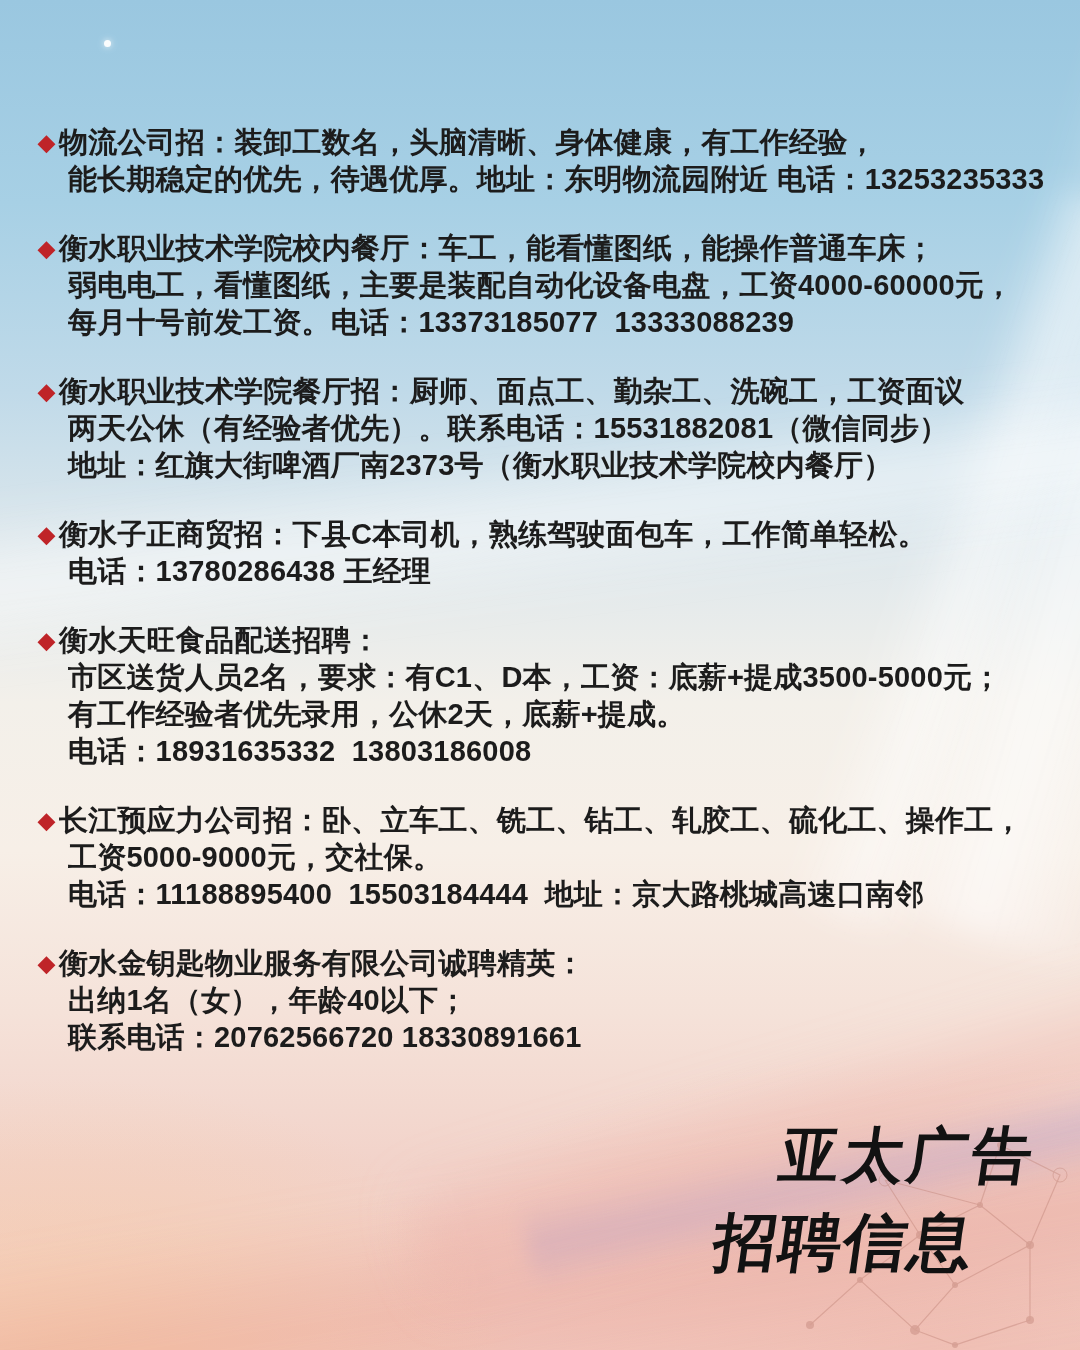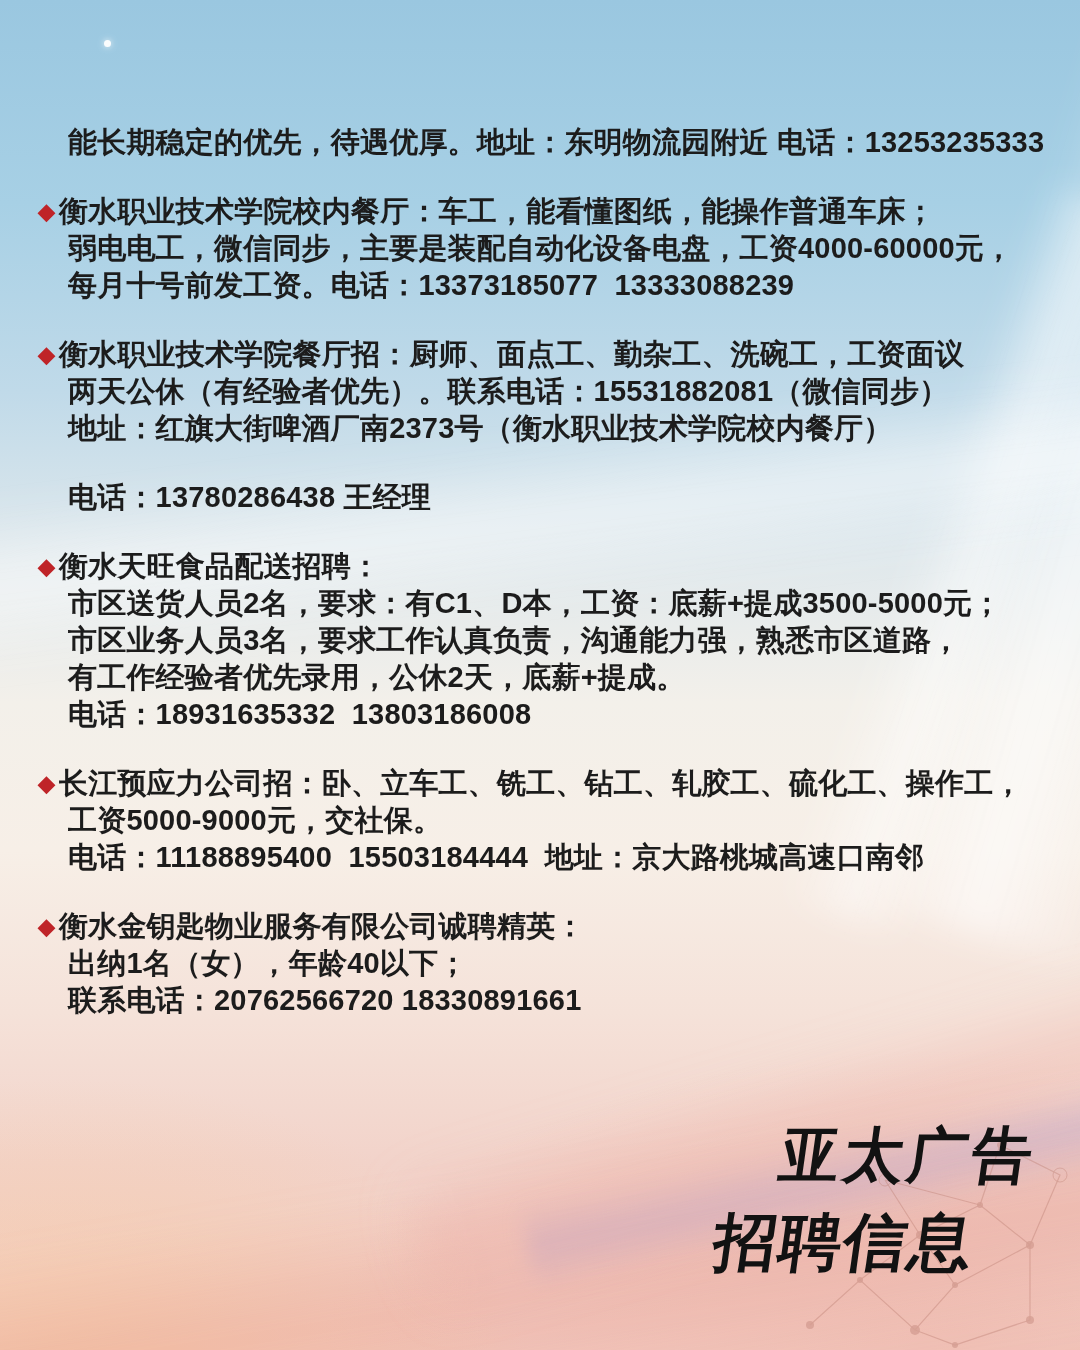--- a/index.html
+++ b/index.html
@@ -95,44 +95,45 @@
     </g>
     <g stroke="#c08478" fill="none" opacity="0.8">
       <circle cx="270" cy="55" r="7"></circle>
         <circle cx="95" cy="60" r="6"></circle>
     </g>
   </svg>
 
   <div class="content">
 
     <div class="job">
+      <div class="line first"><span class="bullet">◆</span><span class="t">物流公司招：装卸工数名，头脑清晰、身体健康，有工作经验，</span></div>
       <div class="line"><span class="t">能长期稳定的优先，待遇优厚。地址：东明物流园附近 电话：13253235333</span></div>
     </div>
 
     <div class="job">
       <div class="line first"><span class="bullet">◆</span><span class="t">衡水职业技术学院校内餐厅：车工，能看懂图纸，能操作普通车床；</span></div>
-      <div class="line"><span class="t">弱电电工，微信同步，主要是装配自动化设备电盘，工资4000-60000元，</span></div>
+      <div class="line"><span class="t">弱电电工，看懂图纸，主要是装配自动化设备电盘，工资4000-60000元，</span></div>
       <div class="line"><span class="t">每月十号前发工资。电话：13373185077  13333088239</span></div>
     </div>
 
 
     <div class="job">
       <div class="line first"><span class="bullet">◆</span><span class="t">衡水职业技术学院餐厅招：厨师、面点工、勤杂工、洗碗工，工资面议</span></div>
       <div class="line"><span class="t">两天公休（有经验者优先）。联系电话：15531882081（微信同步）</span></div>
       <div class="line"><span class="t">地址：红旗大街啤酒厂南2373号（衡水职业技术学院校内餐厅）</span></div>
     </div>
 
     <div class="job">
+      <div class="line first"><span class="bullet">◆</span><span class="t">衡水子正商贸招：下县C本司机，熟练驾驶面包车，工作简单轻松。</span></div>
       <div class="line"><span class="t">电话：13780286438 王经理</span></div>
     </div>
 
     <div class="job">
       <div class="line first"><span class="bullet">◆</span><span class="t">衡水天旺食品配送招聘：</span></div>
       <div class="line"><span class="t">市区送货人员2名，要求：有C1、D本，工资：底薪+提成3500-5000元；</span></div>
-      <div class="line"><span class="t">市区业务人员3名，要求工作认真负责，沟通能力强，熟悉市区道路，</span></div>
       <div class="line"><span class="t">有工作经验者优先录用，公休2天，底薪+提成。</span></div>
       <div class="line"><span class="t">电话：18931635332  13803186008</span></div>
     </div>
 
     <div class="job">
       <div class="line first"><span class="bullet">◆</span><span class="t">长江预应力公司招：卧、立车工、铣工、钻工、轧胶工、硫化工、操作工，</span></div>
       <div class="line"><span class="t">工资5000-9000元，交社保。</span></div>
       <div class="line"><span class="t">电话：11188895400  15503184444  地址：京大路桃城高速口南邻</span></div>
     </div>
 

